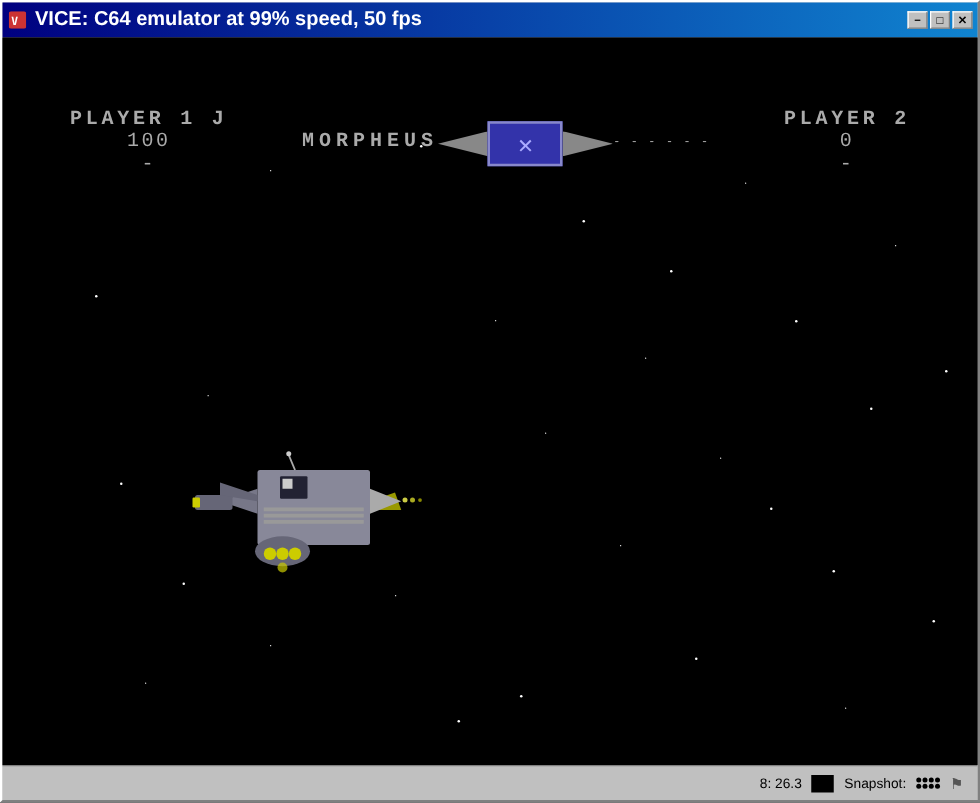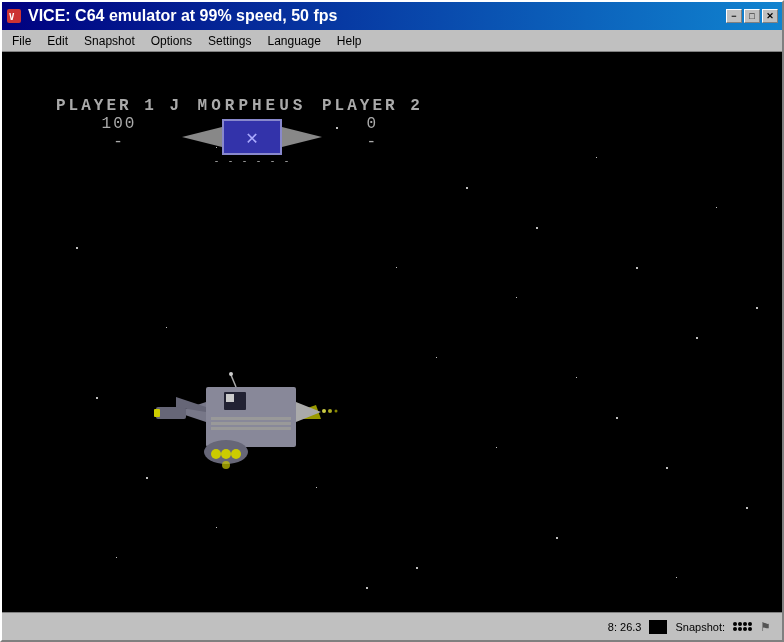--- a/index.html
+++ b/index.html
@@ -135,20 +135,21 @@
       border-radius: 50%;
     }
 
     
     .hud {
       position: absolute;
       top: 30px;
       left: 0;
       right: 0;
       display: flex;
+      justify-content: space-between;
       padding: 0 40px;
       font-family: monospace;
     }
 
     .hud-player1 {
       text-align: center;
     }
 
     .hud-center {
       text-align: center;
@@ -169,21 +170,21 @@
 
     .hud-score {
       color: #aaaaaa;
       font-size: 16px;
       font-family: 'Courier New', monospace;
       letter-spacing: 2px;
     }
 
     .morpheus-container {
       display: flex;
-      flex-direction: column;
+      flex-direction: row;
       align-items: center;
     }
 
     .morpheus-label {
       color: #aaaaaa;
       font-size: 16px;
       letter-spacing: 4px;
       font-weight: bold;
       font-family: 'Courier New', monospace;
       text-transform: uppercase;
@@ -308,29 +309,20 @@
       </div>
       <span class="title-bar-text">VICE: C64 emulator at 99% speed, 50 fps</span>
     </div>
     <div class="title-bar-buttons">
       <div class="tb-btn">−</div>
       <div class="tb-btn">□</div>
       <div class="tb-btn tb-btn-close">✕</div>
     </div>
   </div>
 
-  <div class="menu-bar">
-    <div class="menu-item">File</div>
-    <div class="menu-item">Edit</div>
-    <div class="menu-item">Snapshot</div>
-    <div class="menu-item">Options</div>
-    <div class="menu-item">Settings</div>
-    <div class="menu-item">Language</div>
-    <div class="menu-item">Help</div>
-  </div>
 
   <div class="emulator-area">
     <div class="game-screen">
       <div class="c64-display">
 
         <div id="stars-container">
             <div class="star" style="top: 60px; left: 320px; width: 2px; height: 2px;"></div>
             <div class="star" style="top: 90px; left: 580px; width: 1px; height: 1px;"></div>
             <div class="star" style="top: 120px; left: 450px; width: 2px; height: 2px;"></div>
             <div class="star" style="top: 140px; left: 700px; width: 1px; height: 1px;"></div>

